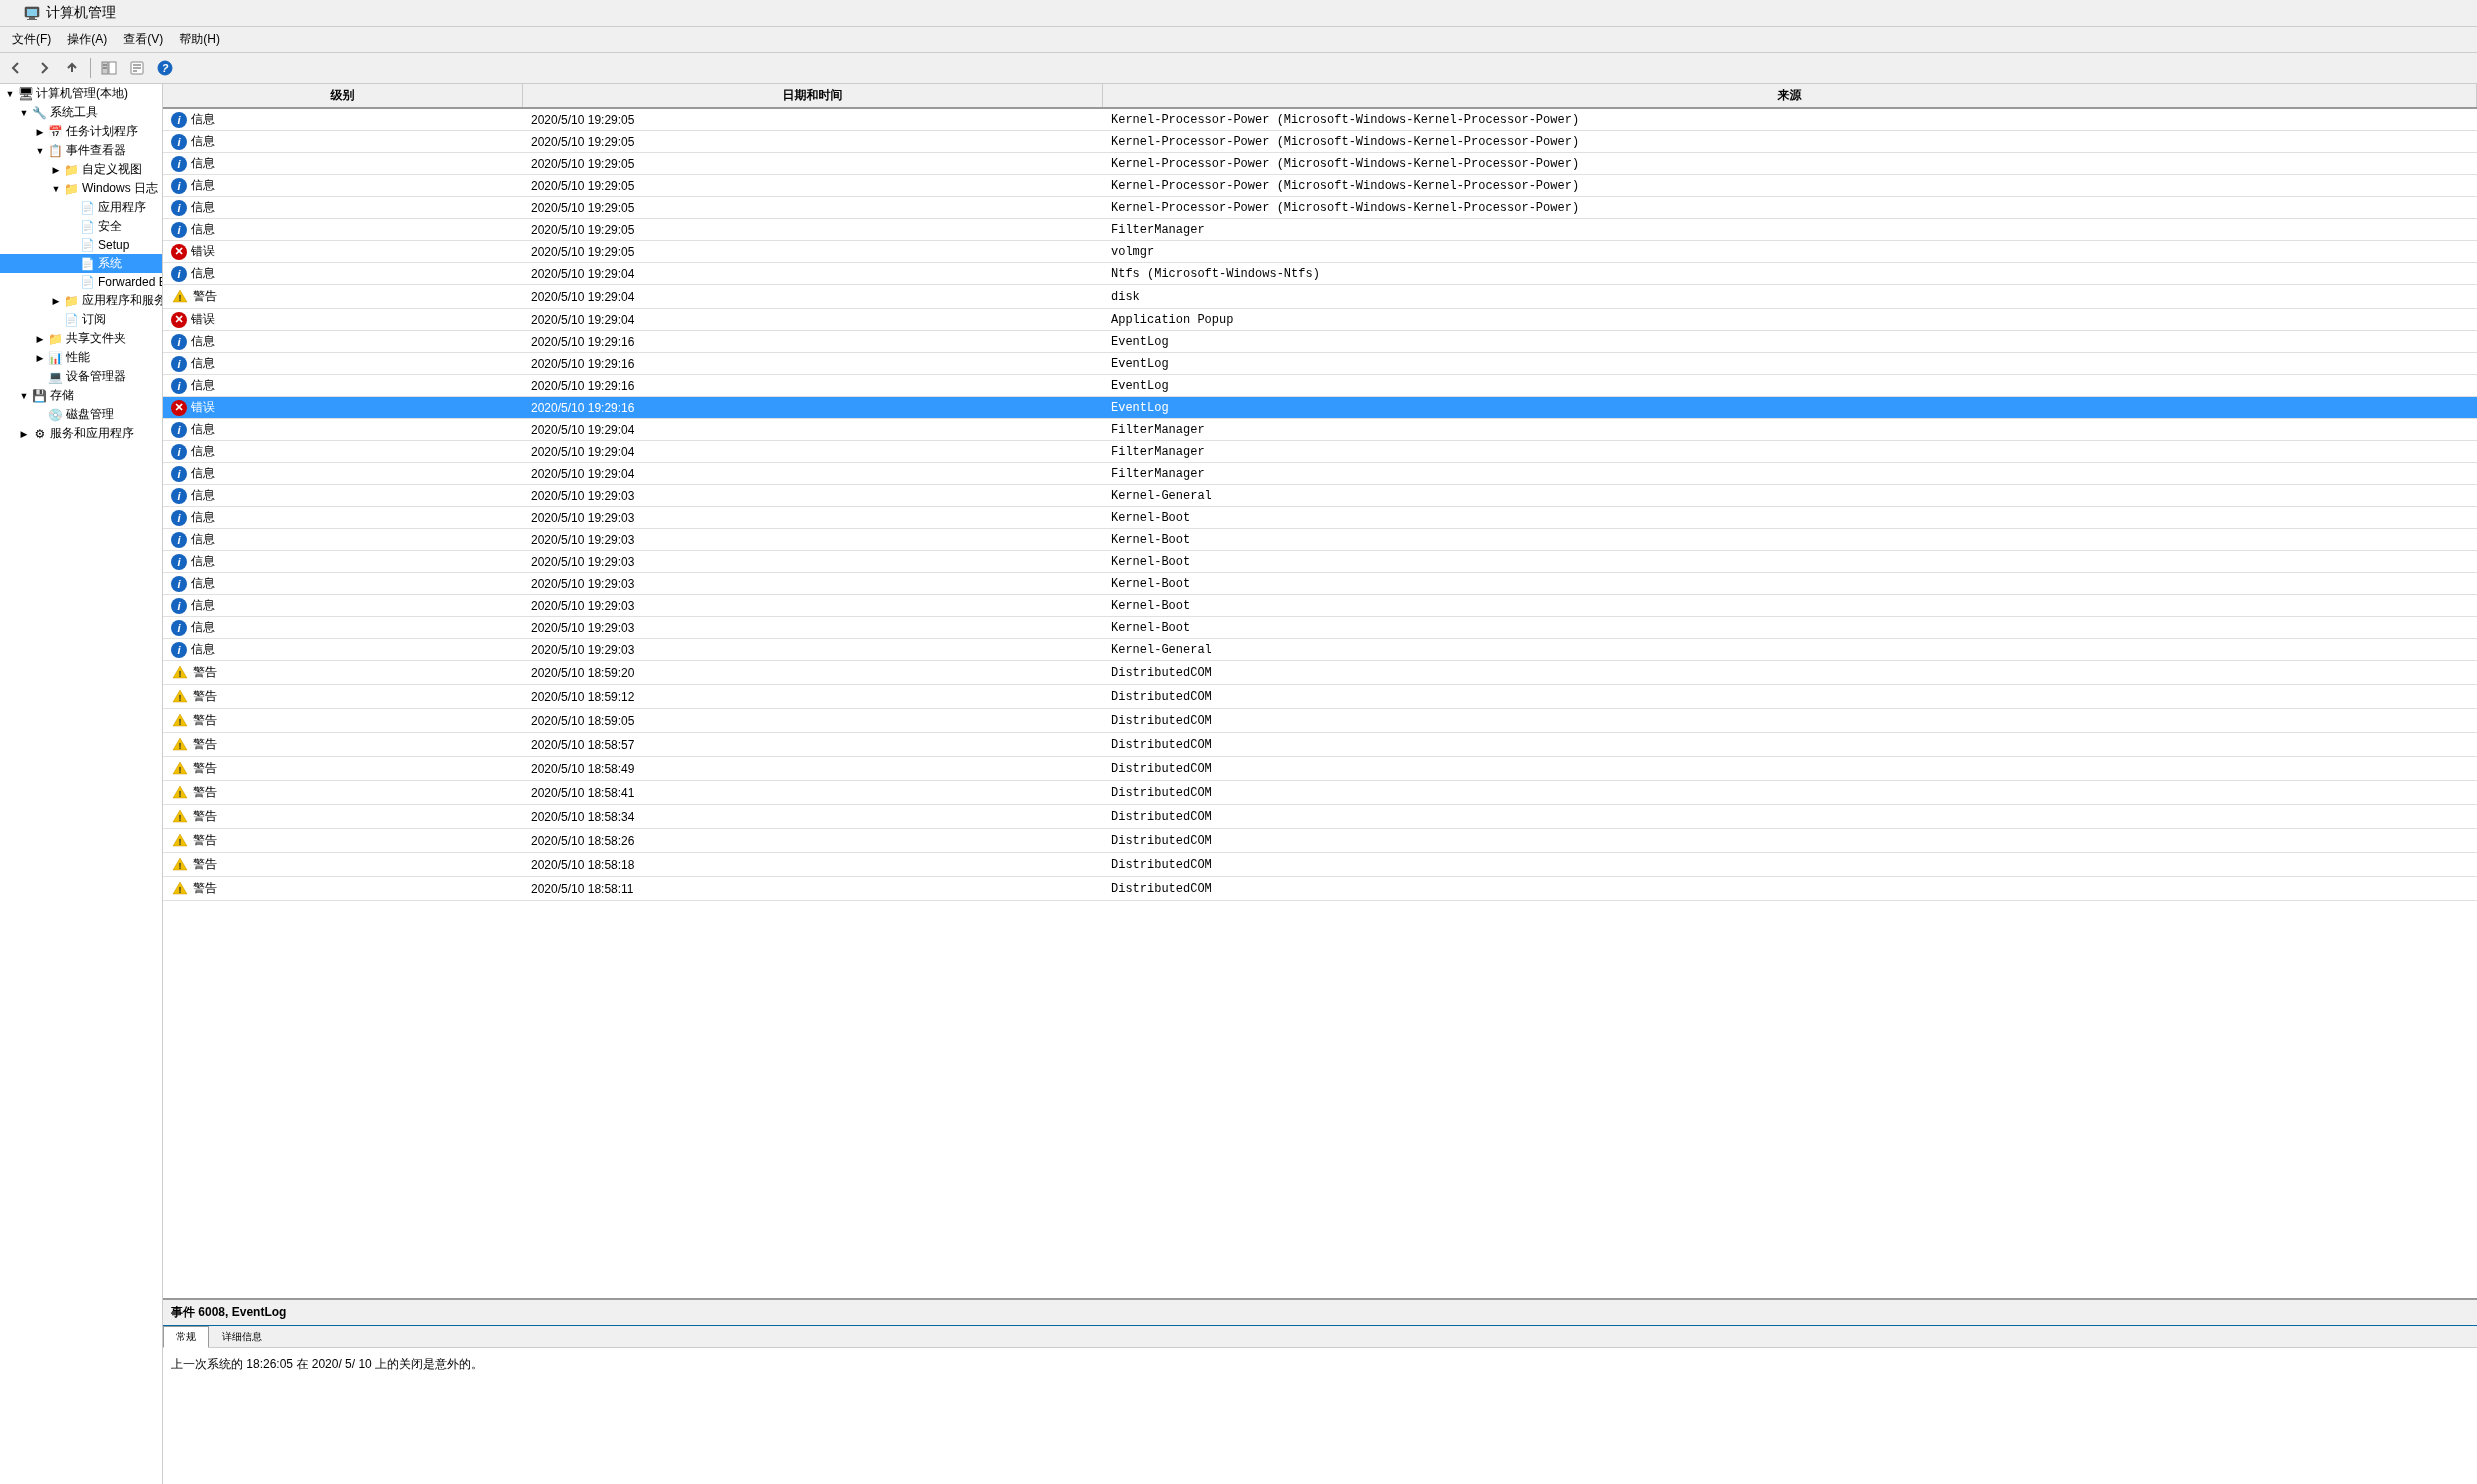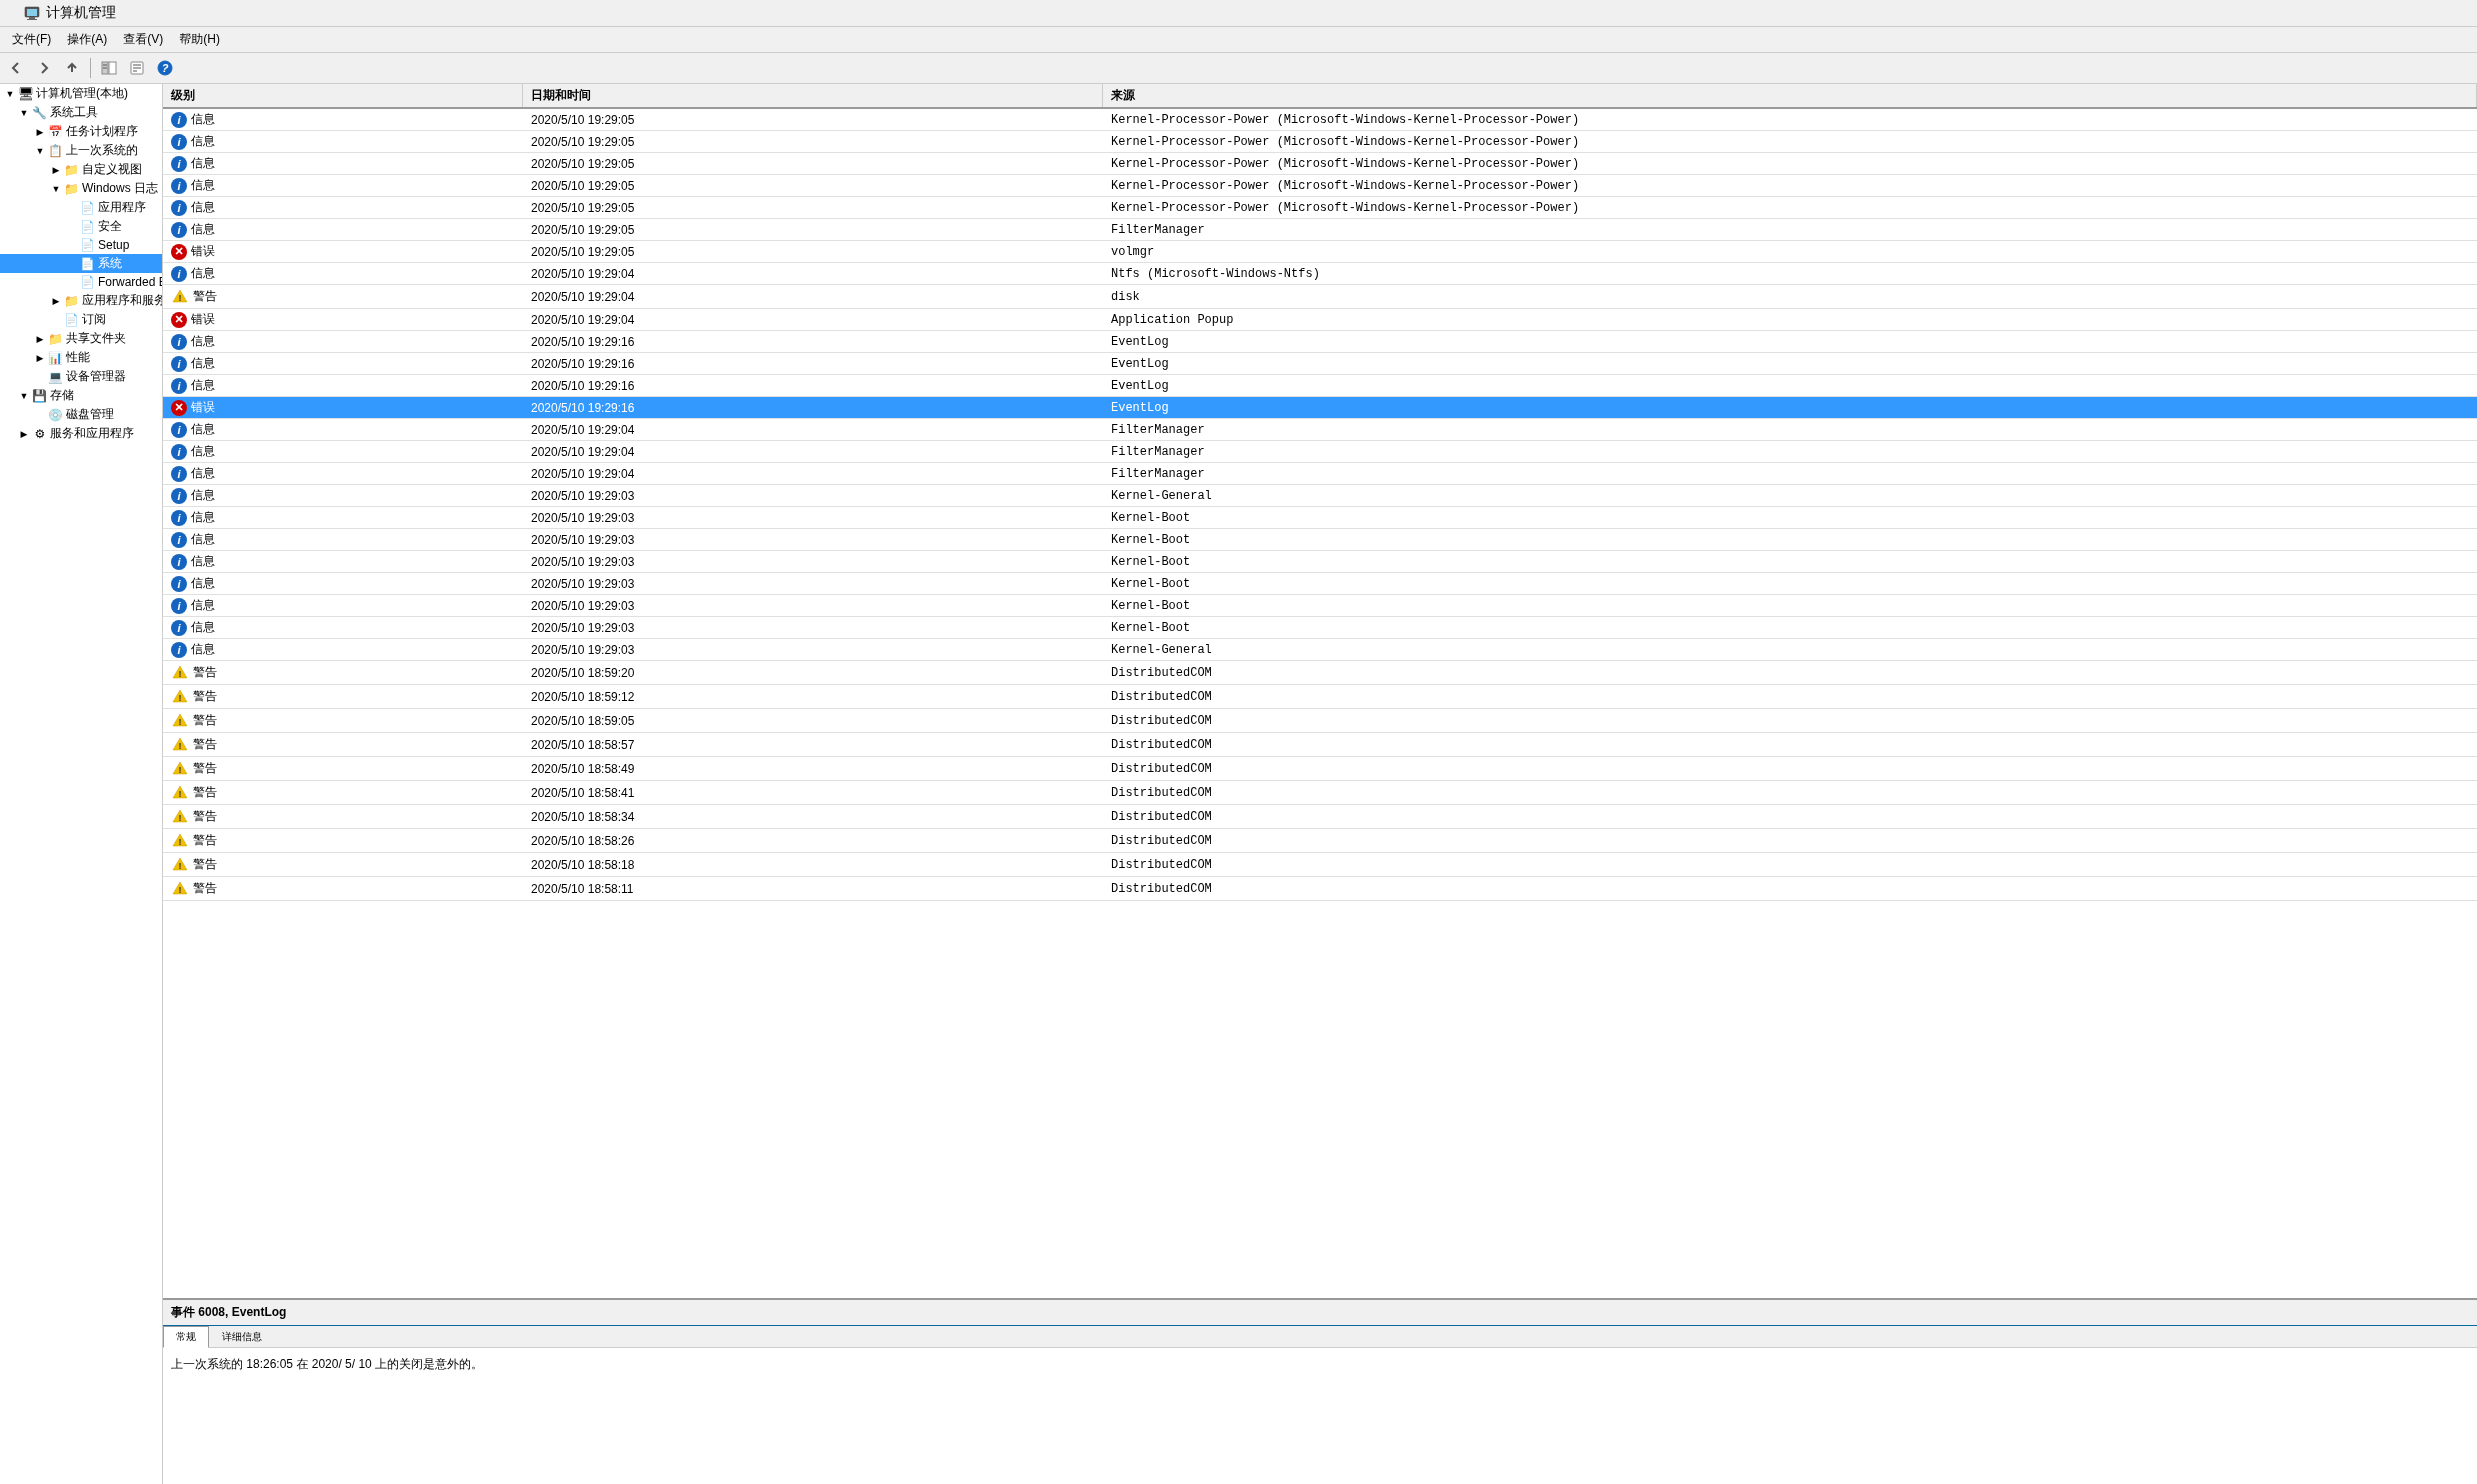--- a/index.html
+++ b/index.html
@@ -95,20 +95,21 @@
       overflow: hidden;
     }
     
     
     .list-header {
       display: flex;
       background: #f0f0f0;
       border-bottom: 2px solid #999;
       font-size: 12px;
       font-weight: bold;
+      text-align: center;
     }
     .list-header-cell {
       padding: 3px 8px;
       border-right: 1px solid #ccc;
       cursor: pointer;
       user-select: none;
     }
     .col-level { width: 360px; min-width: 360px; }
     .col-datetime { width: 580px; min-width: 580px; }
     .col-source { flex: 1; font-family: Liberation Mono, monospace; }
@@ -299,21 +300,21 @@
 
     <div class="tree-item indent-2">
       <span class="tree-expander">▶</span>
       <span class="tree-icon">📅</span>
       <span class="tree-label">任务计划程序</span>
     </div>
 
     <div class="tree-item indent-2">
       <span class="tree-expander">▼</span>
       <span class="tree-icon">📋</span>
-      <span class="tree-label">上一次系统的</span>
+      <span class="tree-label">事件查看器</span>
     </div>
 
     <div class="tree-item indent-3">
       <span class="tree-expander">▶</span>
       <span class="tree-icon">📁</span>
       <span class="tree-label">自定义视图</span>
     </div>
 
     <div class="tree-item indent-3">
       <span class="tree-expander">▼</span>

